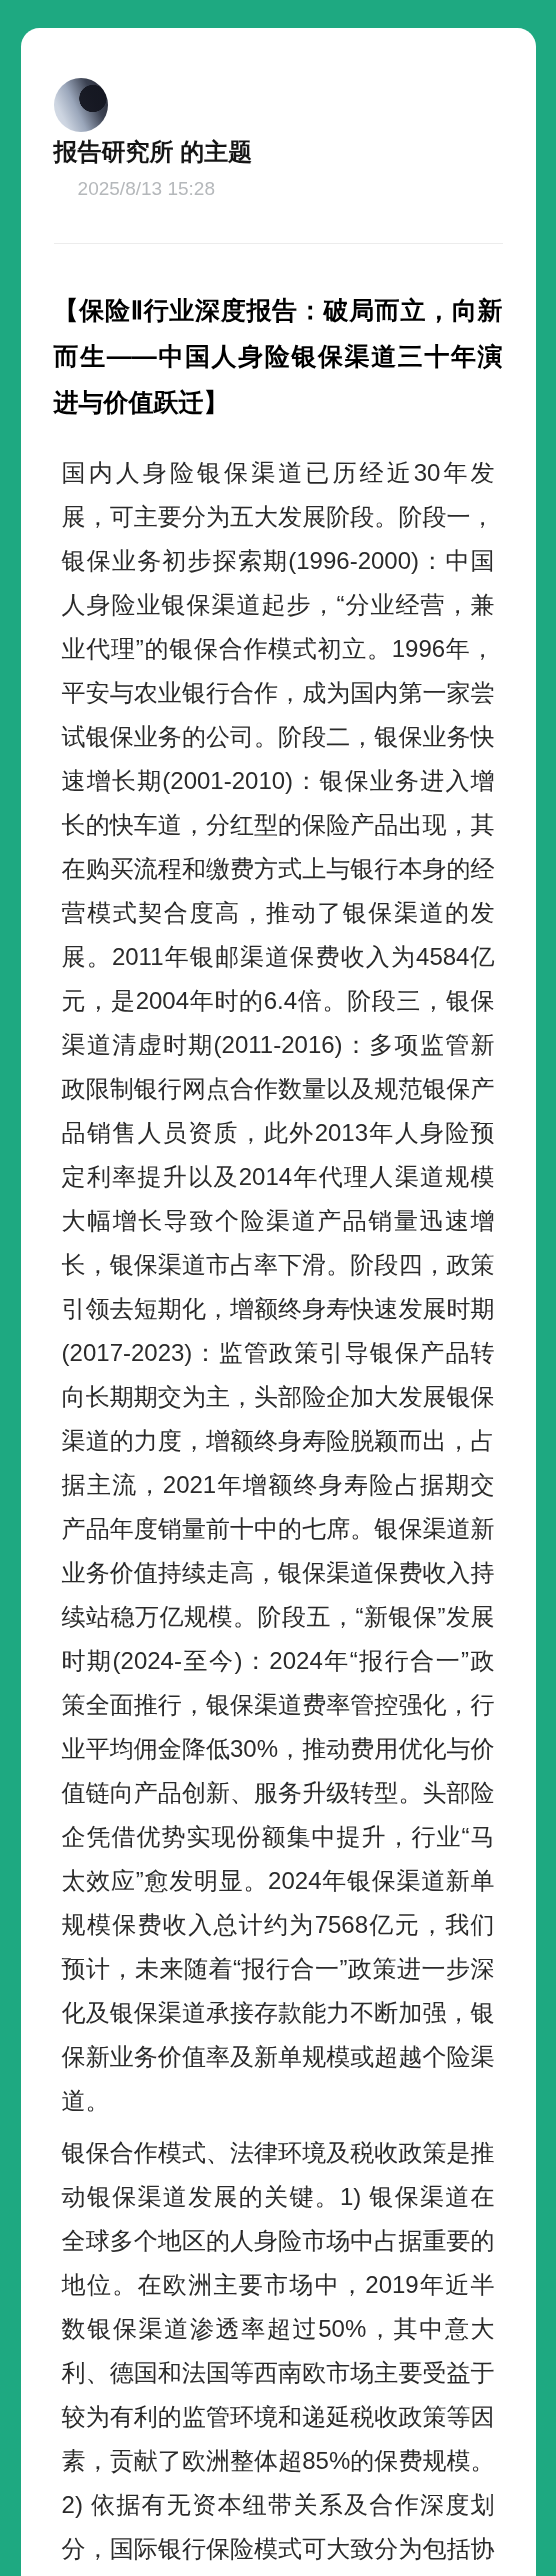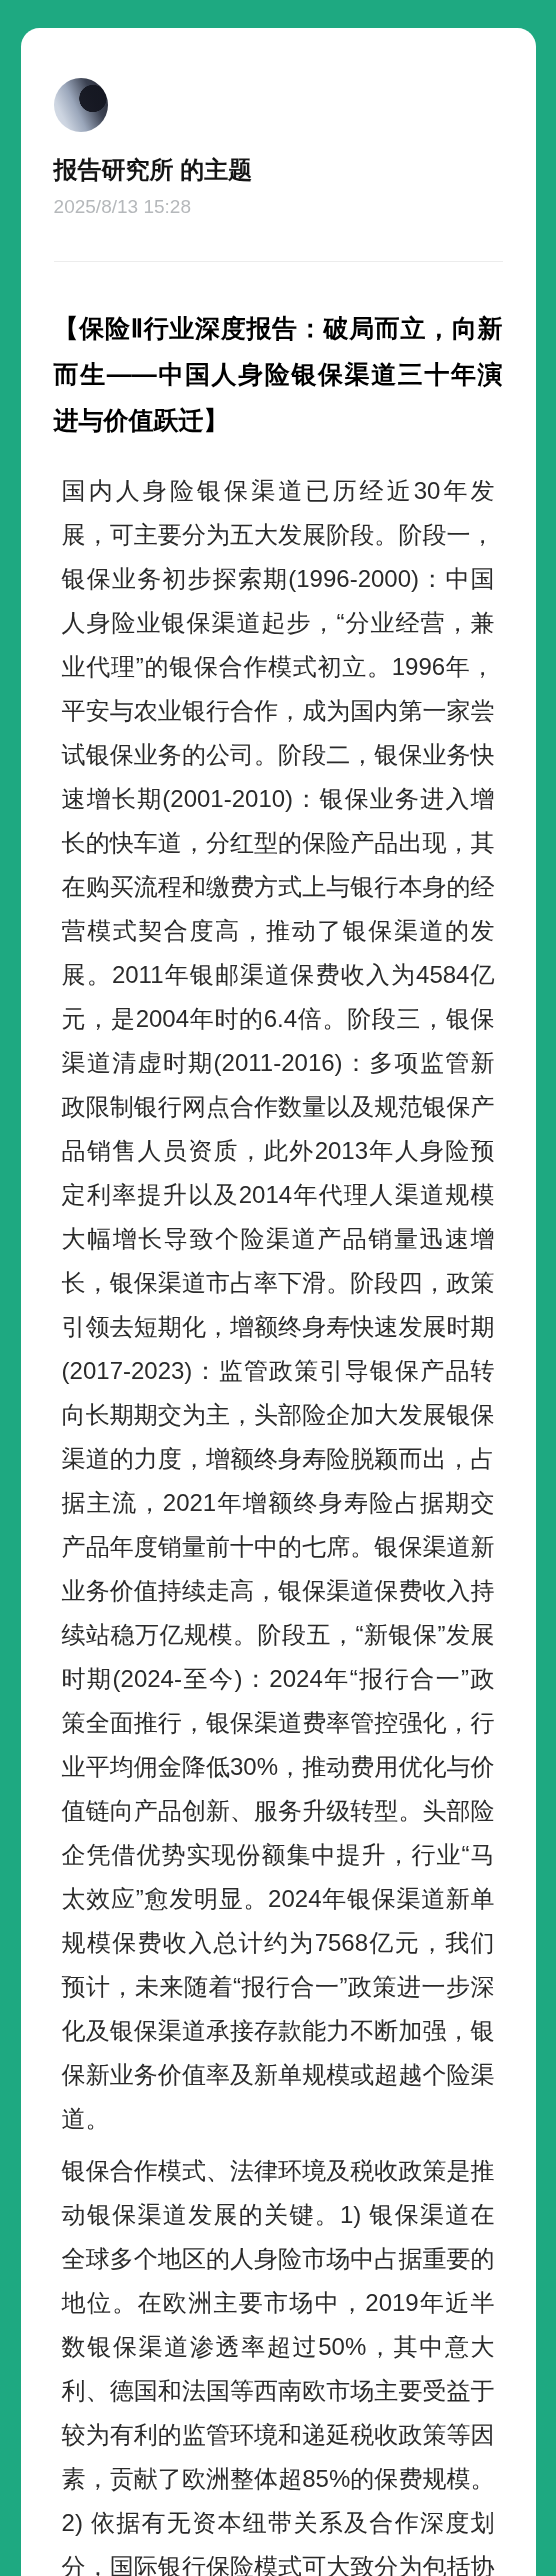--- a/index.html
+++ b/index.html
@@ -5,22 +5,22 @@
   html,body{margin:0;padding:0;background:#0f8f6b;}
   *{box-sizing:border-box;}
   .page{position:relative;width:556px;height:4082px;background:#1ea981;overflow:hidden;
         font-family:"Liberation Sans", sans-serif;margin:0 auto;}
   .card{position:absolute;left:20.6px;top:28px;width:515px;height:3977px;background:#ffffff;
         border-radius:18.5px;padding:0 33px;display:flex;flex-direction:column;overflow:hidden;}
   .avatar{width:54px;height:54px;border-radius:50%;margin-top:50px;flex:0 0 auto;
           background:
             radial-gradient(circle at 72% 38%, rgba(20,22,32,.95) 0 26%, rgba(20,22,32,0) 27%),
             linear-gradient(245deg,#23242e 0%,#3c4252 30%,#9aa6ba 58%,#ccd4e0 80%,#dde3ec 100%);}
-  .author{margin-top:23px;font-size:24px;line-height:29px;font-weight:700;color:#151515;}
-  .date{margin-top:11.3px;font-size:19px;line-height:23px;color:#b5b8bb;}
+  .author{margin-top:5px;font-size:24px;line-height:29px;font-weight:700;color:#151515;}
+  .date{margin-top:11.3px;font-size:19px;line-height:23px;color:#b5b8bb;margin-left:24px;}
   .divider{margin-top:43px;height:1px;background:#ececec;}
   .title{margin:43px 0 0;font-size:25px;line-height:46px;font-weight:700;color:#000000;
          text-align:justify;word-break:break-all;}
   .body{margin-top:17.5px;height:2973px;overflow:hidden;font-size:24px;line-height:44px;
         color:#2a2a2a;text-align:justify;word-break:break-all;}
   .body p{margin:8px;}
 </style>
 </head>
 <body>
 

